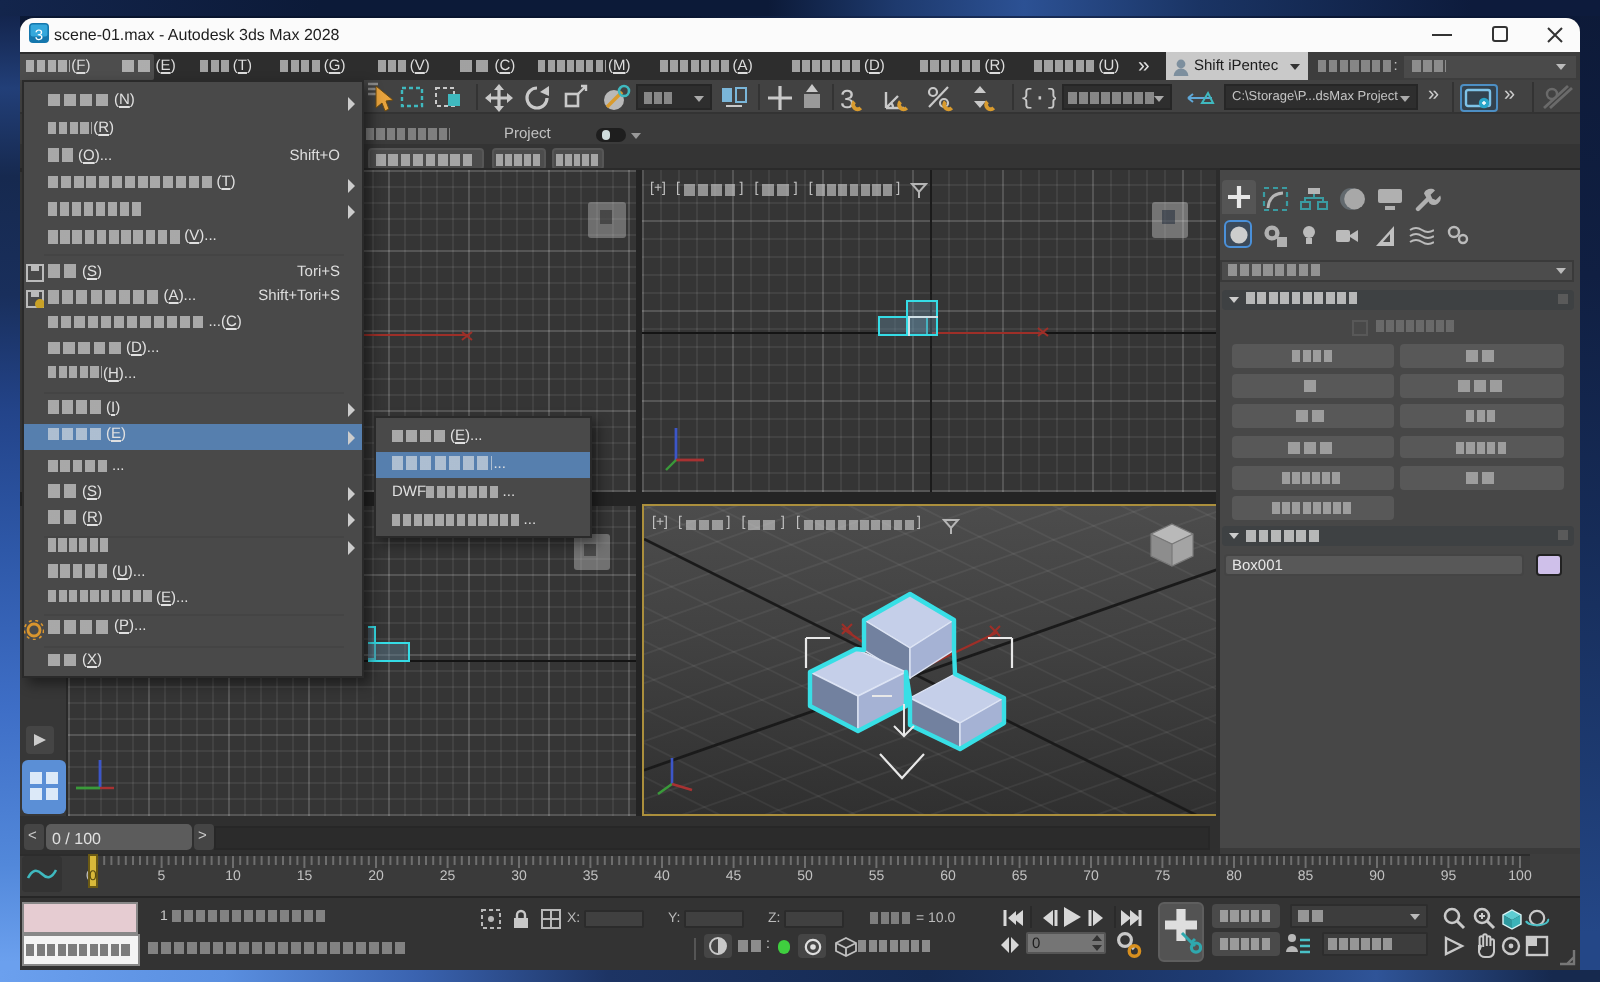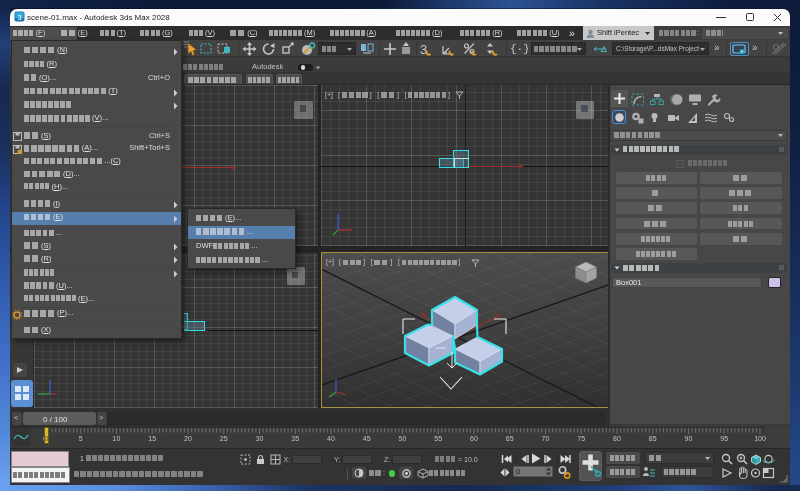--- a/index.html
+++ b/index.html
@@ -171,21 +171,21 @@
     <path d="M9 7.5 h2 M10 6.5 v2" stroke="#fff" stroke-width="0.7"></path>
   </svg>
 <div class="t " style="left:752px;top:42px;font-size:10px;color:#cccccc;">»</div>
 <div class="" style="left:766px;top:41px;width:1px;height:15px;background:#333;"></div>
 <svg style="position:absolute;left:770px;top:42px;" width="18" height="13" viewBox="0 0 18 13">
     <path d="M2 12 L14 1 M5 12 L16 2" stroke="#6a6a6a" stroke-width="1.4"></path>
     <circle cx="6" cy="5" r="2.5" fill="none" stroke="#6a6a6a" stroke-width="1.2"></circle>
   </svg>
 <div class="" style="left:10px;top:57px;width:780px;height:15px;background:#3b3b3b;"></div>
 <div class="b " style="left:183px;top:63.5px;width:41.6px;height:6px;background:repeating-linear-gradient(90deg,rgba(195,195,195,.5) 0 4.1px,transparent 4.1px 5.2px);"></div>
-<div class="t " style="left:252px;top:62.5px;font-size:7.5px;color:#c0c0c0;">Autodesk</div>
+<div class="t " style="left:252px;top:62.5px;font-size:7.5px;color:#c0c0c0;">Project</div>
 <div class="" style="left:298px;top:63.5px;width:15px;height:7.5px;background:#1e1e1e;border-radius:3.5px;"></div>
 <div class="" style="left:300.5px;top:65.2px;width:4.5px;height:4.5px;background:#cfdcdc;border-radius:50%;"></div>
 <svg style="position:absolute;left:315px;top:65.5px;" width="6" height="4" viewBox="0 0 6 4">
     <path d="M0.5 0.5 L3 3.5 L5.5 0.5 Z" fill="#999"></path>
   </svg>
 <div class="" style="left:10px;top:72px;width:780px;height:13px;background:#343434;border-bottom:1px solid #262626;"></div>
 <div class="" style="left:183.5px;top:73.5px;width:58px;height:11.5px;background:#4c4c4c;border-radius:2px;border:1px solid #565656;"></div>
 <div class="b " style="left:187.7px;top:76.5px;width:49.6px;height:6px;background:repeating-linear-gradient(90deg,rgba(225,225,225,.6) 0 4.8px,transparent 4.8px 6.2px);"></div>
 <div class="" style="left:246px;top:73.5px;width:27px;height:11.5px;background:#4c4c4c;border-radius:2px;border:1px solid #565656;"></div>
 <div class="b " style="left:248.0px;top:76.5px;width:23.0px;height:6px;background:repeating-linear-gradient(90deg,rgba(225,225,225,.6) 0 3.6px,transparent 3.6px 4.6px);"></div>
@@ -354,36 +354,36 @@
 <div style="position:absolute;left:11px;top:40px;width:171px;height:299px;background:#494949;border:1px solid #2a2a2a;box-shadow:3px 3px 6px rgba(0,0,0,.45);"></div>
 <div class="b " style="left:24px;top:46.5px;width:32px;height:6.8px;background:repeating-linear-gradient(90deg,rgba(232,232,232,.6) 0 6.2px,transparent 6.2px 8px);"></div>
 <div class="t " style="left:57px;top:46.0px;font-size:7.5px;color:#e0e0e0;">(<u>N</u>)</div>
 <svg style="position:absolute;left:173px;top:47.5px;" width="5" height="8" viewBox="0 0 5 8">
     <path d="M1 0.5 L4.5 4 L1 7.5 Z" fill="#ccc"></path>
   </svg>
 <div class="b " style="left:24px;top:60.5px;width:21.6px;height:6.2px;background:repeating-linear-gradient(90deg,rgba(232,232,232,.6) 0 4.2px,transparent 4.2px 5.4px);"></div>
 <div class="t " style="left:46.6px;top:60.0px;font-size:7.5px;color:#e0e0e0;">(<u>R</u>)</div>
 <div class="b " style="left:24px;top:74.3px;width:14px;height:6.8px;background:repeating-linear-gradient(90deg,rgba(232,232,232,.6) 0 5.5px,transparent 5.5px 7px);"></div>
 <div class="t " style="left:39px;top:73.8px;font-size:7.5px;color:#e0e0e0;">(<u>O</u>)...</div>
-<div class="t" style="right:630px;left:auto;top:73.8px;font-size:7.5px;color:#dedede;text-align:right;width:60px;">Ctrl+O</div>
+<div class="t" style="right:630px;left:auto;top:73.8px;font-size:7.5px;color:#dedede;text-align:right;width:60px;">Shift+O</div>
 <div class="b " style="left:24px;top:87.5px;width:83.2px;height:6.8px;background:repeating-linear-gradient(90deg,rgba(232,232,232,.6) 0 5.0px,transparent 5.0px 6.4px);"></div>
 <div class="t " style="left:108.2px;top:87.0px;font-size:7.5px;color:#e0e0e0;">(<u>T</u>)</div>
 <svg style="position:absolute;left:173px;top:88.5px;" width="5" height="8" viewBox="0 0 5 8">
     <path d="M1 0.5 L4.5 4 L1 7.5 Z" fill="#ccc"></path>
   </svg>
 <div class="b " style="left:24px;top:101.3px;width:48.0px;height:6.8px;background:repeating-linear-gradient(90deg,rgba(232,232,232,.6) 0 4.7px,transparent 4.7px 6.0px);"></div>
 <svg style="position:absolute;left:173px;top:102.3px;" width="5" height="8" viewBox="0 0 5 8">
     <path d="M1 0.5 L4.5 4 L1 7.5 Z" fill="#ccc"></path>
   </svg>
 <div class="b " style="left:24px;top:114.9px;width:67.1px;height:6.8px;background:repeating-linear-gradient(90deg,rgba(232,232,232,.6) 0 4.8px,transparent 4.8px 6.1px);"></div>
 <div class="t " style="left:92.1px;top:114.4px;font-size:7.5px;color:#e0e0e0;">(<u>V</u>)...</div>
 <div class="" style="left:22px;top:127px;width:150px;height:1px;background:#3a3a3a;border-bottom:1px solid rgba(255,255,255,.05);"></div>
 <div class="b " style="left:24px;top:132.1px;width:16px;height:6.8px;background:repeating-linear-gradient(90deg,rgba(232,232,232,.6) 0 6.2px,transparent 6.2px 8px);"></div>
 <div class="t " style="left:41px;top:131.6px;font-size:7.5px;color:#e0e0e0;">(<u>S</u>)</div>
-<div class="t" style="right:630px;left:auto;top:131.6px;font-size:7.5px;color:#dedede;text-align:right;width:60px;">Ctrl+S</div>
+<div class="t" style="right:630px;left:auto;top:131.6px;font-size:7.5px;color:#dedede;text-align:right;width:60px;">Tori+S</div>
 <div class="b " style="left:24px;top:144.9px;width:56.8px;height:6.8px;background:repeating-linear-gradient(90deg,rgba(232,232,232,.6) 0 5.5px,transparent 5.5px 7.1px);"></div>
 <div class="t " style="left:81.8px;top:144.4px;font-size:7.5px;color:#e0e0e0;">(<u>A</u>)...</div>
 <div class="t" style="right:630px;left:auto;top:144.4px;font-size:7.5px;color:#dedede;text-align:right;width:60px;">Shift+Tori+S</div>
 <div class="b " style="left:24px;top:157.7px;width:79.2px;height:6.8px;background:repeating-linear-gradient(90deg,rgba(232,232,232,.6) 0 5.1px,transparent 5.1px 6.6px);"></div>
 <div class="t " style="left:104.19999999999999px;top:157.2px;font-size:7.5px;color:#e0e0e0;">...(<u>C</u>)</div>
 <div class="b " style="left:24px;top:170.5px;width:38.0px;height:6.8px;background:repeating-linear-gradient(90deg,rgba(232,232,232,.6) 0 5.9px,transparent 5.9px 7.6px);"></div>
 <div class="t " style="left:63.0px;top:170.0px;font-size:7.5px;color:#e0e0e0;">(<u>D</u>)...</div>
 <div class="b " style="left:24px;top:183.3px;width:26.5px;height:6.2px;background:repeating-linear-gradient(90deg,rgba(232,232,232,.6) 0 4.1px,transparent 4.1px 5.3px);"></div>
 <div class="t " style="left:51.5px;top:182.8px;font-size:7.5px;color:#e0e0e0;">(<u>H</u>)...</div>
 <div class="" style="left:22px;top:196px;width:150px;height:1px;background:#3a3a3a;border-bottom:1px solid rgba(255,255,255,.05);"></div>
@@ -547,21 +547,21 @@
 <div class="b " style="left:623px;top:264.5px;width:37.8px;height:6.8px;background:repeating-linear-gradient(90deg,rgba(240,240,240,.68) 0 4.9px,transparent 4.9px 6.3px);"></div>
 <div class="" style="left:779px;top:265px;width:5px;height:5px;background:#5a5a5a;"></div>
 <div class="" style="left:612px;top:276.5px;width:150px;height:11px;background:#585858;border:1px solid #444;border-radius:2px;"></div>
 <div class="t " style="left:616px;top:278.5px;font-size:7.5px;color:#e8e8e8;">Box001</div>
 <div class="" style="left:767.5px;top:276.5px;width:13px;height:11px;background:#cfc0ea;border:1px solid #222;border-radius:2px;"></div>
 <div class="" style="left:10px;top:407.5px;width:600px;height:19px;background:#2f2f2f;"></div>
 <div class="" style="left:107px;top:412.5px;width:498px;height:12px;background:#2b2b2b;border:1px solid #272727;"></div>
 <div class="" style="left:12px;top:412px;width:9.5px;height:12.5px;background:#454545;border-radius:2px;"></div>
 <div class="t " style="left:14px;top:413.5px;font-size:7.5px;color:#c8c8c8;">&lt;</div>
 <div class="" style="left:22.5px;top:412px;width:73.5px;height:12.5px;background:#5c5c5c;border-radius:2.5px;"></div>
-<div class="t " style="left:43px;top:414.5px;font-size:8px;color:#e0e0e0;">0 / 100</div>
+<div class="t " style="left:26px;top:414.5px;font-size:8px;color:#e0e0e0;">0 / 100</div>
 <div class="" style="left:97px;top:412px;width:9.5px;height:12.5px;background:#454545;border-radius:2px;"></div>
 <div class="t " style="left:99px;top:413.5px;font-size:7.5px;color:#c8c8c8;">&gt;</div>
 <div class="" style="left:10px;top:426.5px;width:755px;height:21px;background:#3a3a3a;border-top:1px solid #2c2c2c;"></div>
 <div class="" style="left:765px;top:426.5px;width:25px;height:21px;background:#3d3d3d;"></div>
 <div class="" style="left:11px;top:427.5px;width:20px;height:18.5px;background:#333;border-radius:2px;"></div>
 <svg style="position:absolute;left:13px;top:431px;" width="16" height="11" viewBox="0 0 16 11">
     <path d="M1 8 Q4 2 8 6 T15 4" fill="none" stroke="#3fb9bf" stroke-width="1.3"></path>
   </svg>
 <svg style="position:absolute;left:0px;top:427.5px;" width="790" height="6" viewBox="0 0 790 6">
     <line x1="45.0" y1="0" x2="45.0" y2="6" stroke="#6e6e6e" stroke-width="1"></line>

